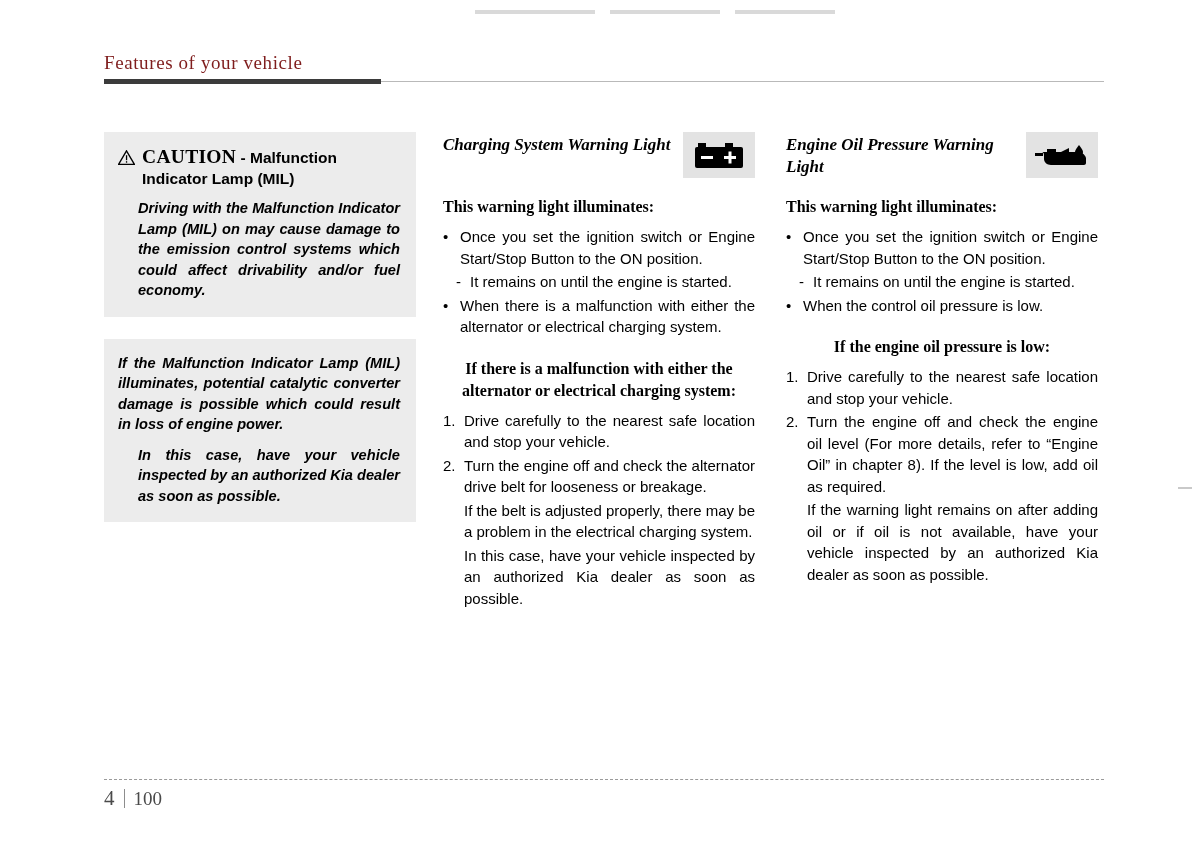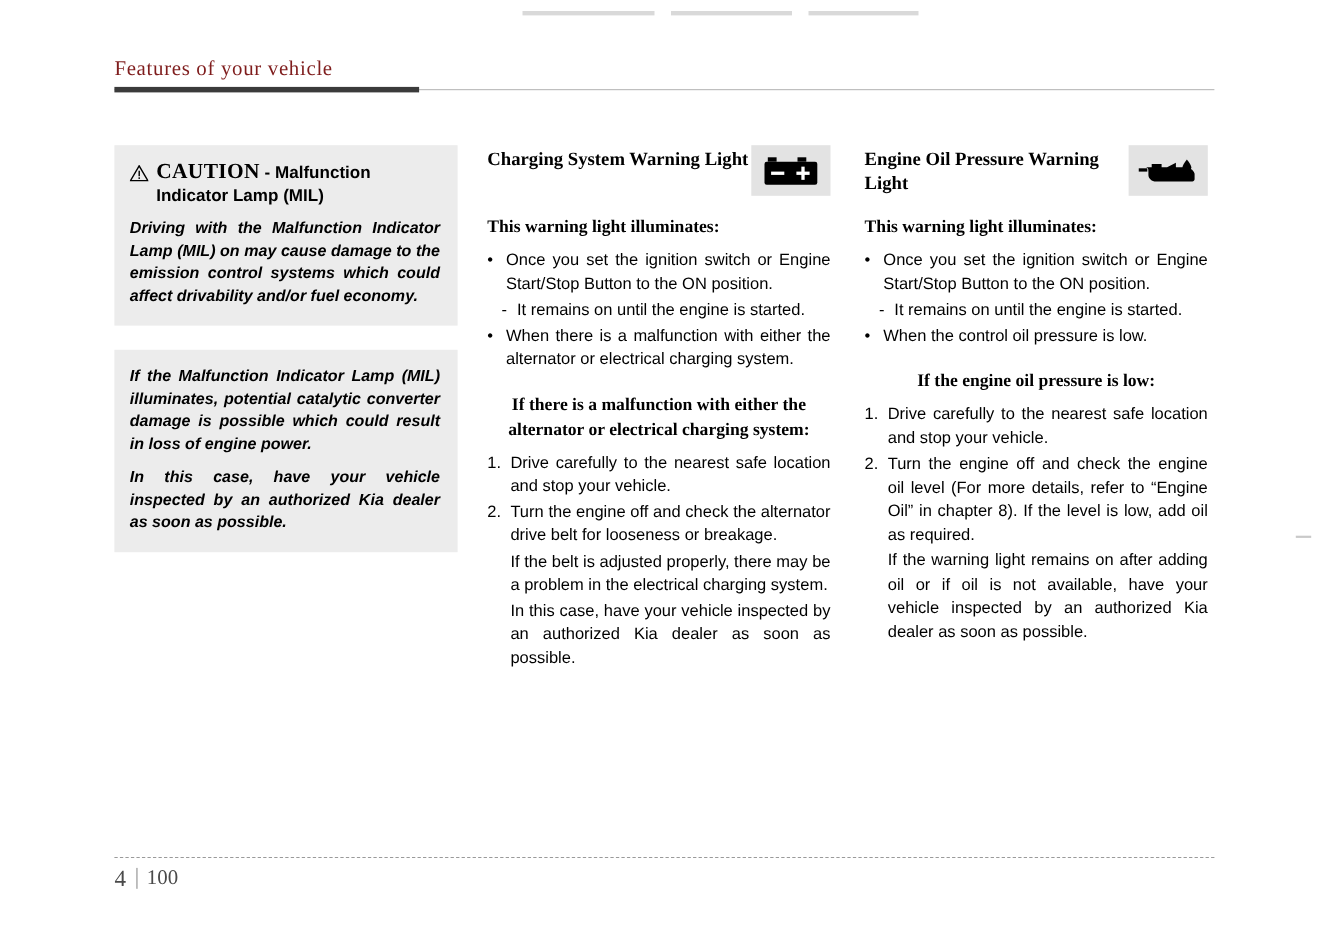--- a/index.html
+++ b/index.html
@@ -95,31 +95,32 @@
     font-size: 15.5px;
   }
   .caution-body {
     font-weight: bold;
     font-style: italic;
     font-size: 14.6px;
     line-height: 20.5px;
     text-align: justify;
     margin: 0 0 10px 0;
   }
-  .caution-body:last-child { margin-bottom: 0; }
+  .caution-body:last-child { margin-bottom: 0; margin-left: 20px; }
 
   
   .sec-head {
     display: flex;
     justify-content: space-between;
     align-items: flex-start;
     margin-bottom: 18px;
   }
   .sec-title {
     font-family: "Liberation Serif", serif;
+    font-style: italic;
     font-weight: bold;
     font-size: 17px;
     line-height: 22px;
     padding-top: 2px;
   }
   .icon-box {
     width: 72px;
     height: 46px;
     background: #e3e3e3;
     display: flex;

